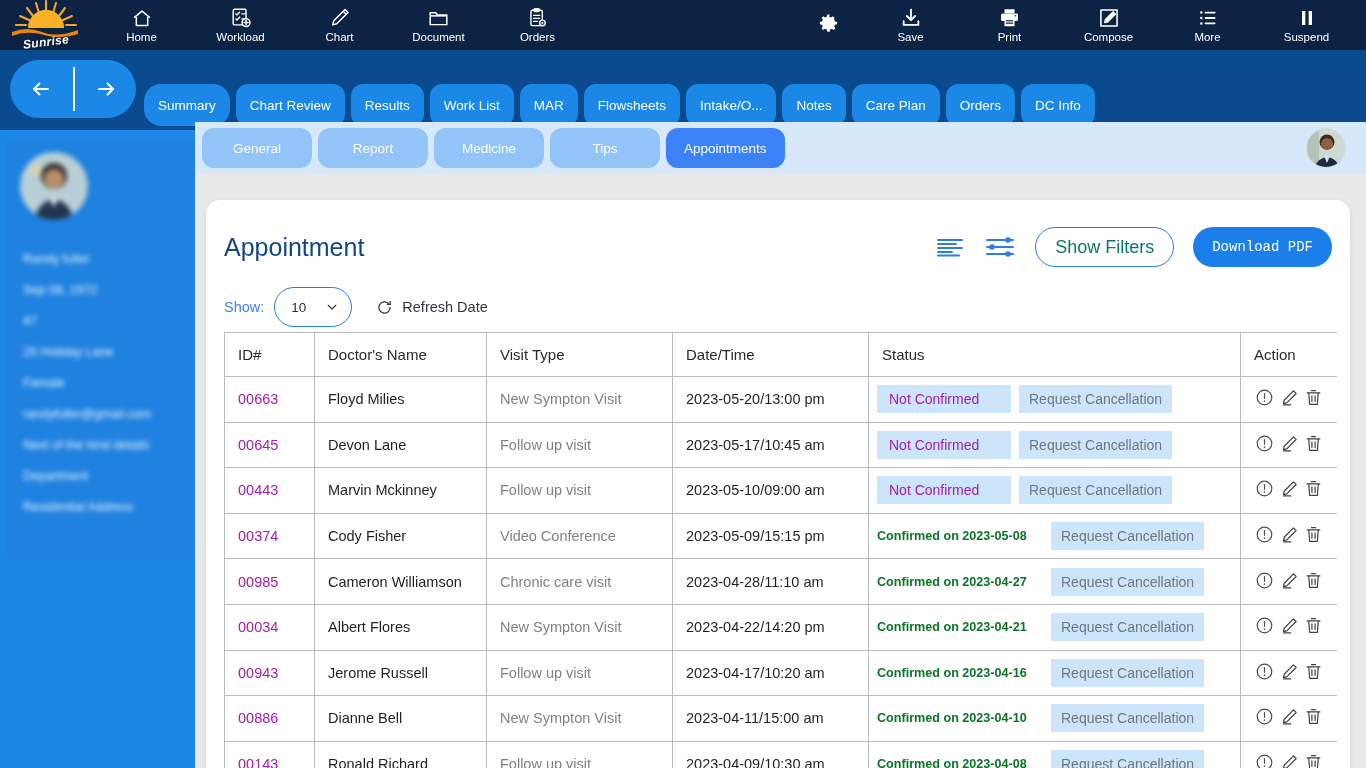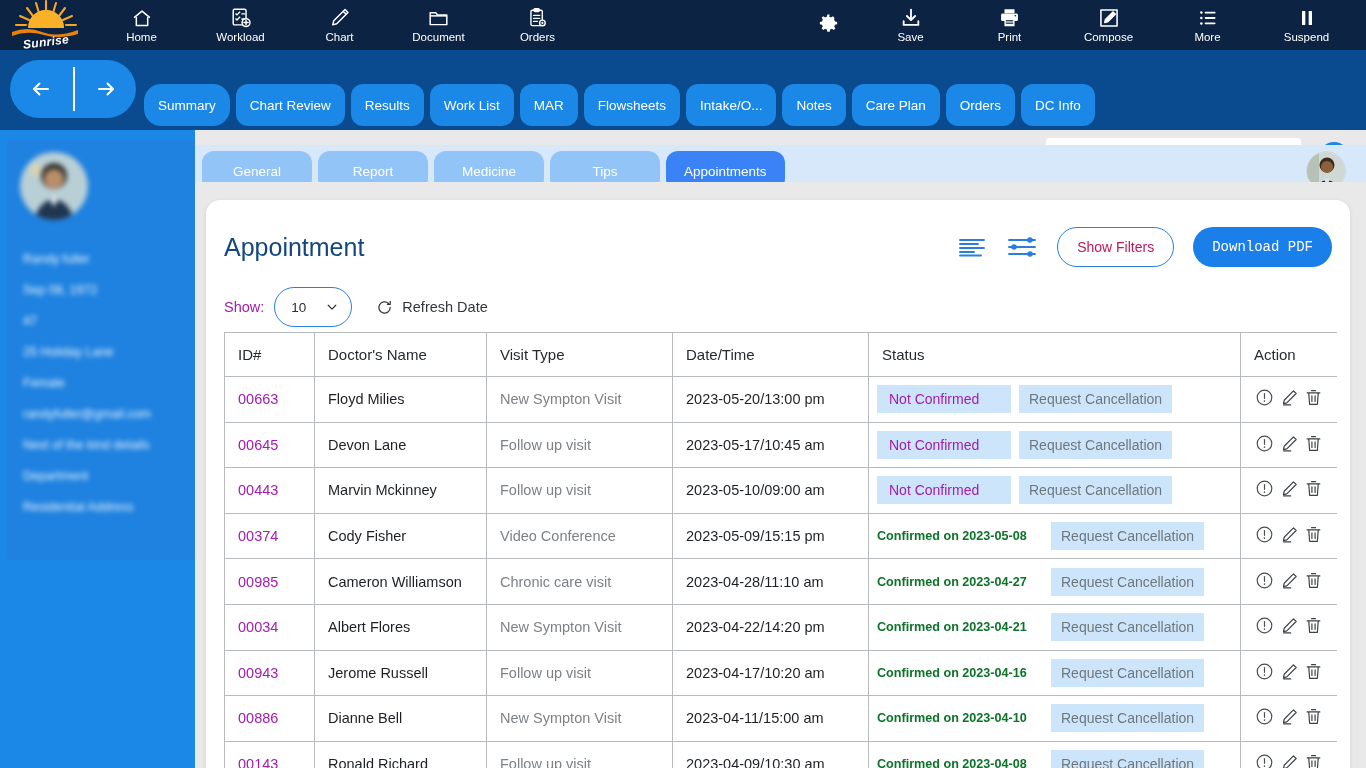--- a/index.html
+++ b/index.html
@@ -94,21 +94,21 @@
   .searchbox input::placeholder { color: #9a9a9a; }
   .search-caret {
     position: absolute; right: 17px; top: 92px;
     width: 30px; height: 30px; border-radius: 50%;
     background: #1b87e6; display: flex;
     align-items: center; justify-content: center; cursor: pointer;
   }
 
   
   .subbar {
-    position: absolute; top: 145px; left: 195px;
+    position: absolute; top: 122px; left: 195px;
     width: 1171px; height: 52px;
     background: #d7e8fb;
   }
   .subtabs { display: flex; gap: 6px; padding: 6px 0 0 7px; }
   .subtab {
     height: 40px; min-width: 110px; padding: 0 18px;
     background: #93c4f7; color: #ffffff;
     border-radius: 12px; font-size: 13.5px;
     display: flex; align-items: center; justify-content: center;
     cursor: pointer;
@@ -153,41 +153,41 @@
     overflow: hidden;
   }
   .card-title {
     position: absolute; top: 33px; left: 18px;
     font-size: 25px; color: #13477e; font-weight: normal;
   }
   .showrow {
     position: absolute; top: 87px; left: 18px;
     display: flex; align-items: center; gap: 10px;
   }
-  .showlabel { font-size: 14.5px; color: #a21caf; }
+  .showlabel { font-size: 14.5px; color: #3b82f6; }
   .select-pill {
     width: 78px; height: 40px; border: 1.4px solid #2b7de0;
     border-radius: 20px; display: flex; align-items: center;
     justify-content: space-between; padding: 0 12px 0 16px;
     font-size: 13.5px; color: #2a2f35; cursor: pointer;
   }
   .refresh {
     display: flex; align-items: center; gap: 9px;
     margin-left: 14px; font-size: 14.5px; color: #31373d; cursor: pointer;
   }
 
   .card-actions {
     position: absolute; top: 27px; right: 18px;
     display: flex; align-items: center; gap: 19px;
   }
   .icon-btn { cursor: pointer; display: flex; align-items: center; }
   .btn-outline {
     height: 40px; padding: 0 19px; border: 1.4px solid #2b7de0;
-    border-radius: 20px; background: #ffffff; color: #be185d;
-    font-size: 14px; display: flex; align-items: center;
+    border-radius: 20px; background: #ffffff; color: #0f766e;
+    font-size: 18px; display: flex; align-items: center;
     cursor: pointer; font-family: "Liberation Sans", sans-serif;
   }
   .btn-primary {
     height: 40px; padding: 0 19px; border: none;
     border-radius: 20px; background: #1b7fe9; color: #ffffff;
     font-size: 14px; display: flex; align-items: center;
     cursor: pointer; font-family: Liberation Mono, monospace;
   }
 
   

